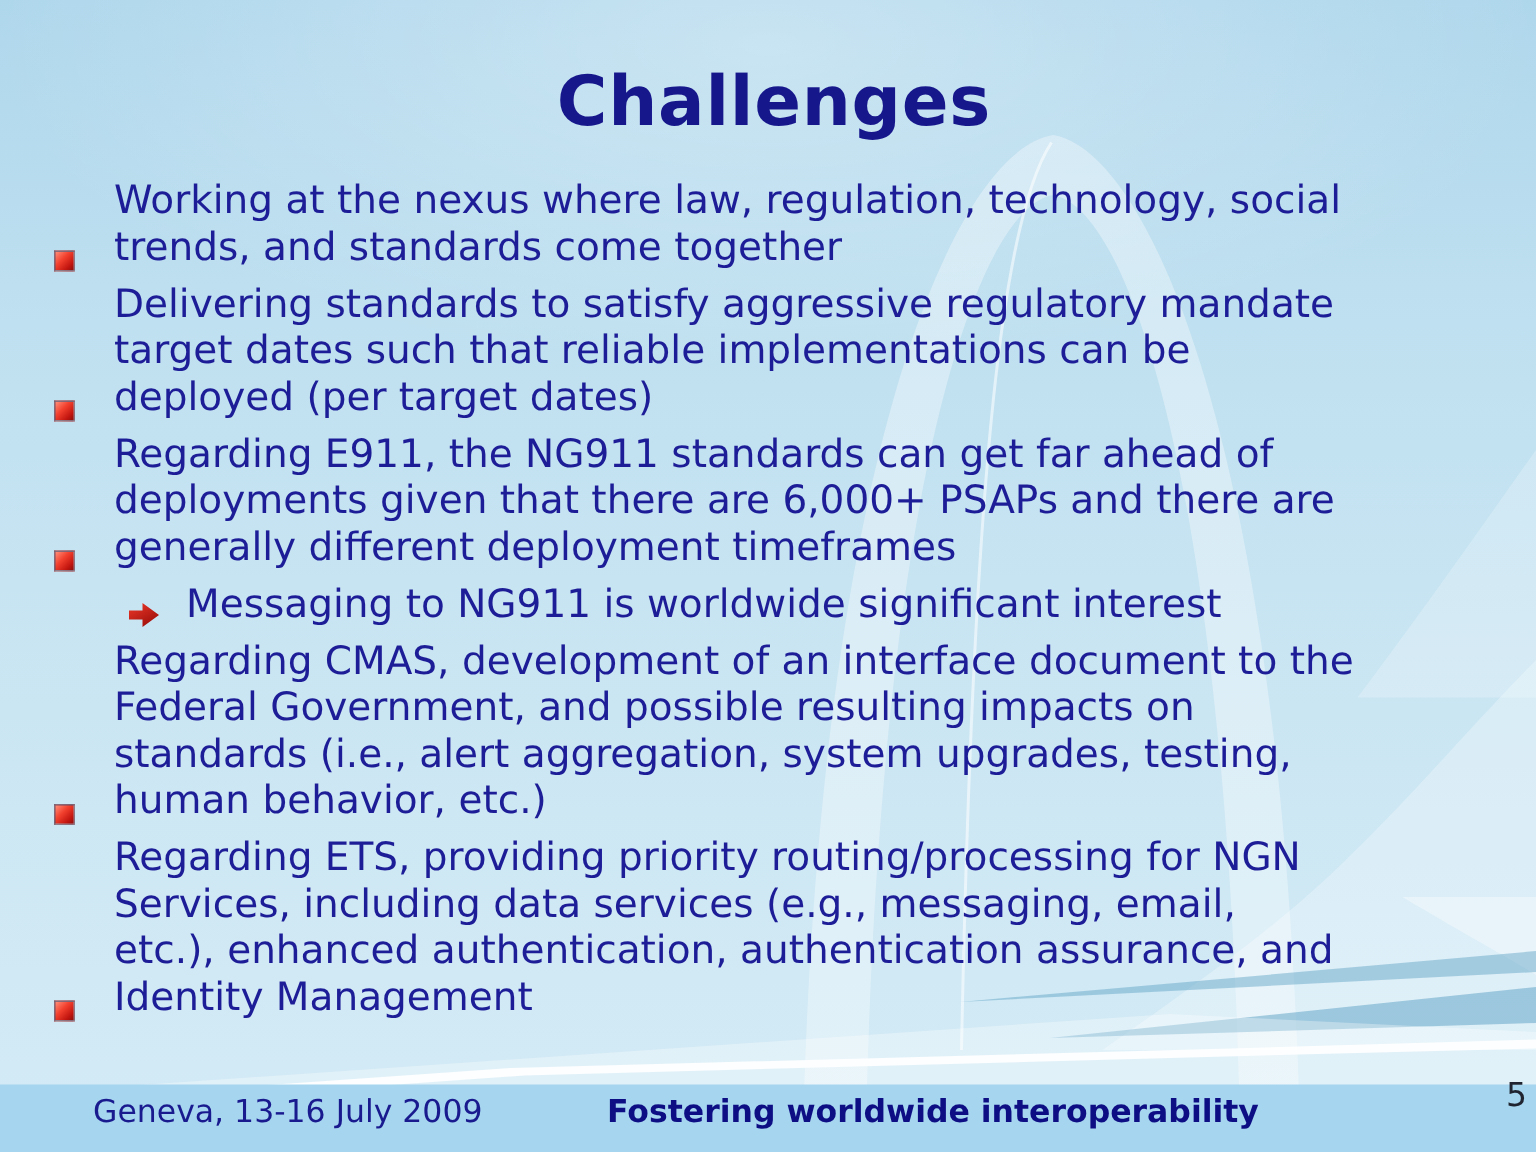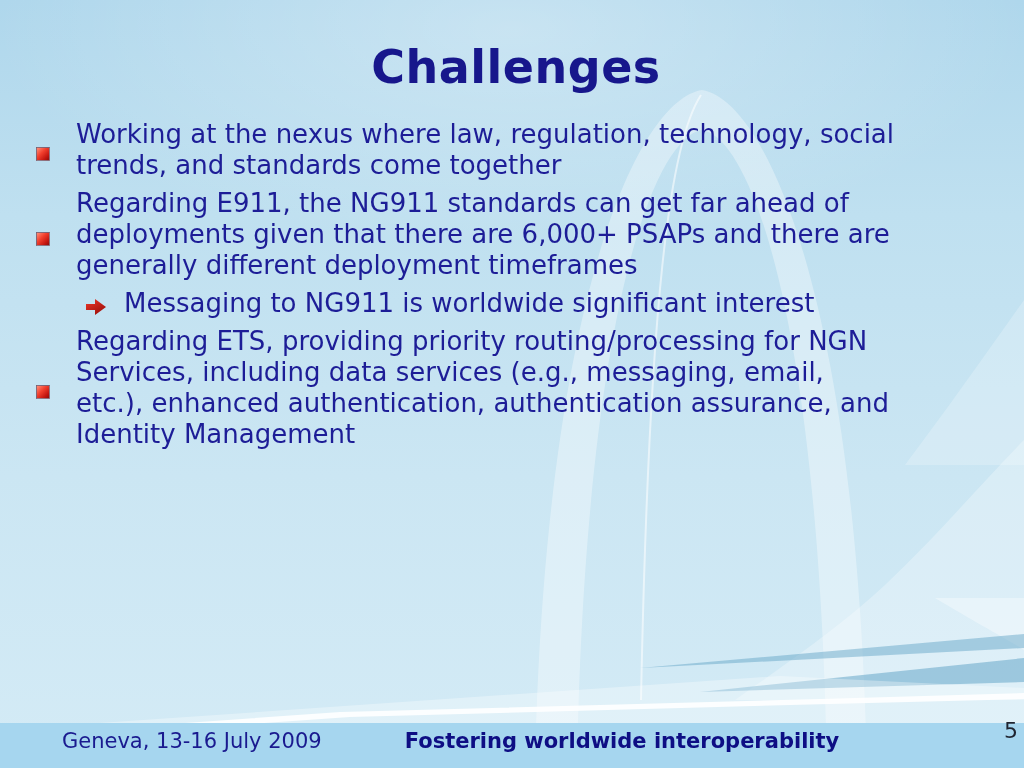--- a/index.html
+++ b/index.html
@@ -15,21 +15,21 @@
   }
   .bg-watermark{position:absolute;left:0;top:0;pointer-events:none;}
 
   .slide-title{
     position:absolute;top:36px;left:0;width:1024px;margin:4px;
     text-align:center;font-size:46px;font-weight:bold;letter-spacing:0.5px;
     color:#17178c;
   }
 
   .content{position:absolute;left:36px;top:119px;width:960px;}
-  .bullet-row{display:flex;align-items:center;margin-bottom:7px;}
+  .bullet-row{display:flex;align-items:flex-end;margin-bottom:7px;}
   .bullet-sq{
     flex:none;width:14px;height:14px;margin:8px 26px 0 0;
     background:linear-gradient(135deg,#ff8d77 0%,#f2402e 40%,#c2150f 78%,#8c0f0c 100%);
     border:1px solid rgba(110,125,150,0.75);
     box-sizing:border-box;
   }
   .bullet-row.lvl2{padding-left:49px;}
   .arrow-wrap{flex:none;margin:7px 17px 0 0;line-height:0;}
   .bullet-text{
     font-size:26px;line-height:31px;color:#1d1d97;
@@ -81,20 +81,26 @@
   <h1 class="slide-title">Challenges</h1>
 
   <div class="content">
 
     <div class="bullet-row lvl1">
       <span class="bullet-sq"></span>
       <span class="bullet-text">Working at the nexus where law, regulation, technology, social
 trends, and standards come together</span>
     </div>
 
+    <div class="bullet-row lvl1">
+      <span class="bullet-sq"></span>
+      <span class="bullet-text">Delivering standards to satisfy aggressive regulatory mandate
+target dates such that reliable implementations can be
+deployed (per target dates)</span>
+    </div>
 
     <div class="bullet-row lvl1">
       <span class="bullet-sq"></span>
       <span class="bullet-text">Regarding E911, the NG911 standards can get far ahead of
 deployments given that there are 6,000+ PSAPs and there are
 generally different deployment timeframes</span>
     </div>
 
     <div class="bullet-row lvl2">
       <span class="arrow-wrap">
@@ -104,20 +110,27 @@
               <stop offset="0" stop-color="#f0392a"></stop>
               <stop offset="1" stop-color="#9c0f0a"></stop>
             </linearGradient>
           </defs>
           <path d="M1,6 H10 V1 L21,9 L10,17 V12 H1 Z" fill="url(#ag)"></path>
         </svg>
       </span>
       <span class="bullet-text">Messaging to NG911 is worldwide significant interest</span>
     </div>
 
+    <div class="bullet-row lvl1">
+      <span class="bullet-sq"></span>
+      <span class="bullet-text">Regarding CMAS, development of an interface document to the
+Federal Government, and possible resulting impacts on
+standards (i.e., alert aggregation, system upgrades, testing,
+human behavior, etc.)</span>
+    </div>
 
     <div class="bullet-row lvl1">
       <span class="bullet-sq"></span>
       <span class="bullet-text">Regarding ETS, providing priority routing/processing for NGN
 Services, including data services (e.g., messaging, email,
 etc.), enhanced authentication, authentication assurance, and
 Identity Management</span>
     </div>
 
   </div>

